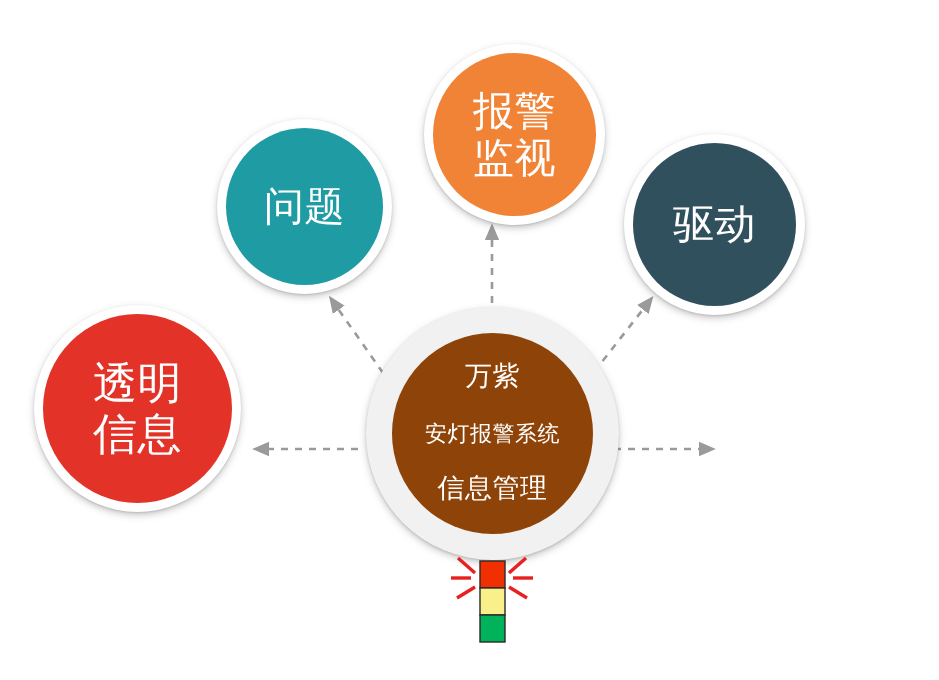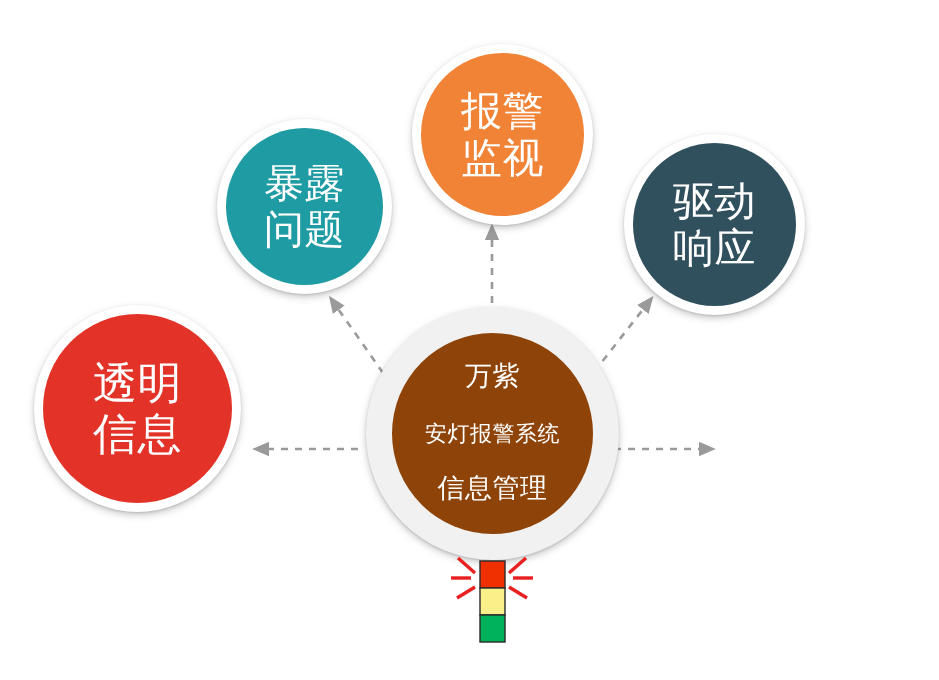--- a/index.html
+++ b/index.html
@@ -61,21 +61,21 @@
   .node.satellite .disc {
     left: 9px; right: 9px; top: 9px; bottom: 9px;
   }
   .node.hub .disc {
     left: 26px; right: 26px; top: 26px; bottom: 26px; text-align: right;
   }
 
   .label-line { display: block; white-space: nowrap; }
 
   
-  #node-alarm-monitor   { left: 412px; top:  44px; width: 181px; height: 181px; }
+  #node-alarm-monitor   { left: 424px; top:  44px; width: 181px; height: 181px; }
   #node-expose-problem  { left: 217px; top: 119px; width: 175px; height: 175px; }
   #node-drive-response  { left: 624px; top: 134px; width: 181px; height: 181px; }
   #node-info-transparent{ left:  34px; top: 305px; width: 207px; height: 207px; }
   #node-reduce-waste    { left: 715px; top: 340px; width: 179px; height: 179px; }
   #node-hub             { left: 366px; top: 307px; width: 253px; height: 253px; }
 
   #node-alarm-monitor   .disc { font-size: 41px; }
   #node-expose-problem  .disc { font-size: 40px; }
   #node-drive-response  .disc { font-size: 41px; }
   #node-info-transparent.node .disc { font-size: 44px; }
@@ -126,29 +126,27 @@
 
   <div class="node satellite" id="node-alarm-monitor">
     <div class="disc" style="background: rgb(240, 131, 54); color: rgb(255, 255, 255);">
       <span class="label-line">报警</span>
       <span class="label-line">监视</span>
     </div>
   </div>
 
   <div class="node satellite" id="node-expose-problem">
     <div class="disc" style="background: rgb(31, 155, 163); color: rgb(255, 255, 255);">
-      <span class="label-line">暴露</span>
       <span class="label-line">问题</span>
     </div>
   </div>
 
   <div class="node satellite" id="node-drive-response">
     <div class="disc" style="background: rgb(49, 80, 94); color: rgb(255, 255, 255);">
       <span class="label-line">驱动</span>
-      <span class="label-line">响应</span>
     </div>
   </div>
 
   <div class="node satellite" id="node-info-transparent">
     <div class="disc" style="background: rgb(227, 51, 40); color: rgb(255, 255, 255);">
       <span class="label-line">透明</span>
       <span class="label-line">信息</span>
     </div>
   </div>
 

